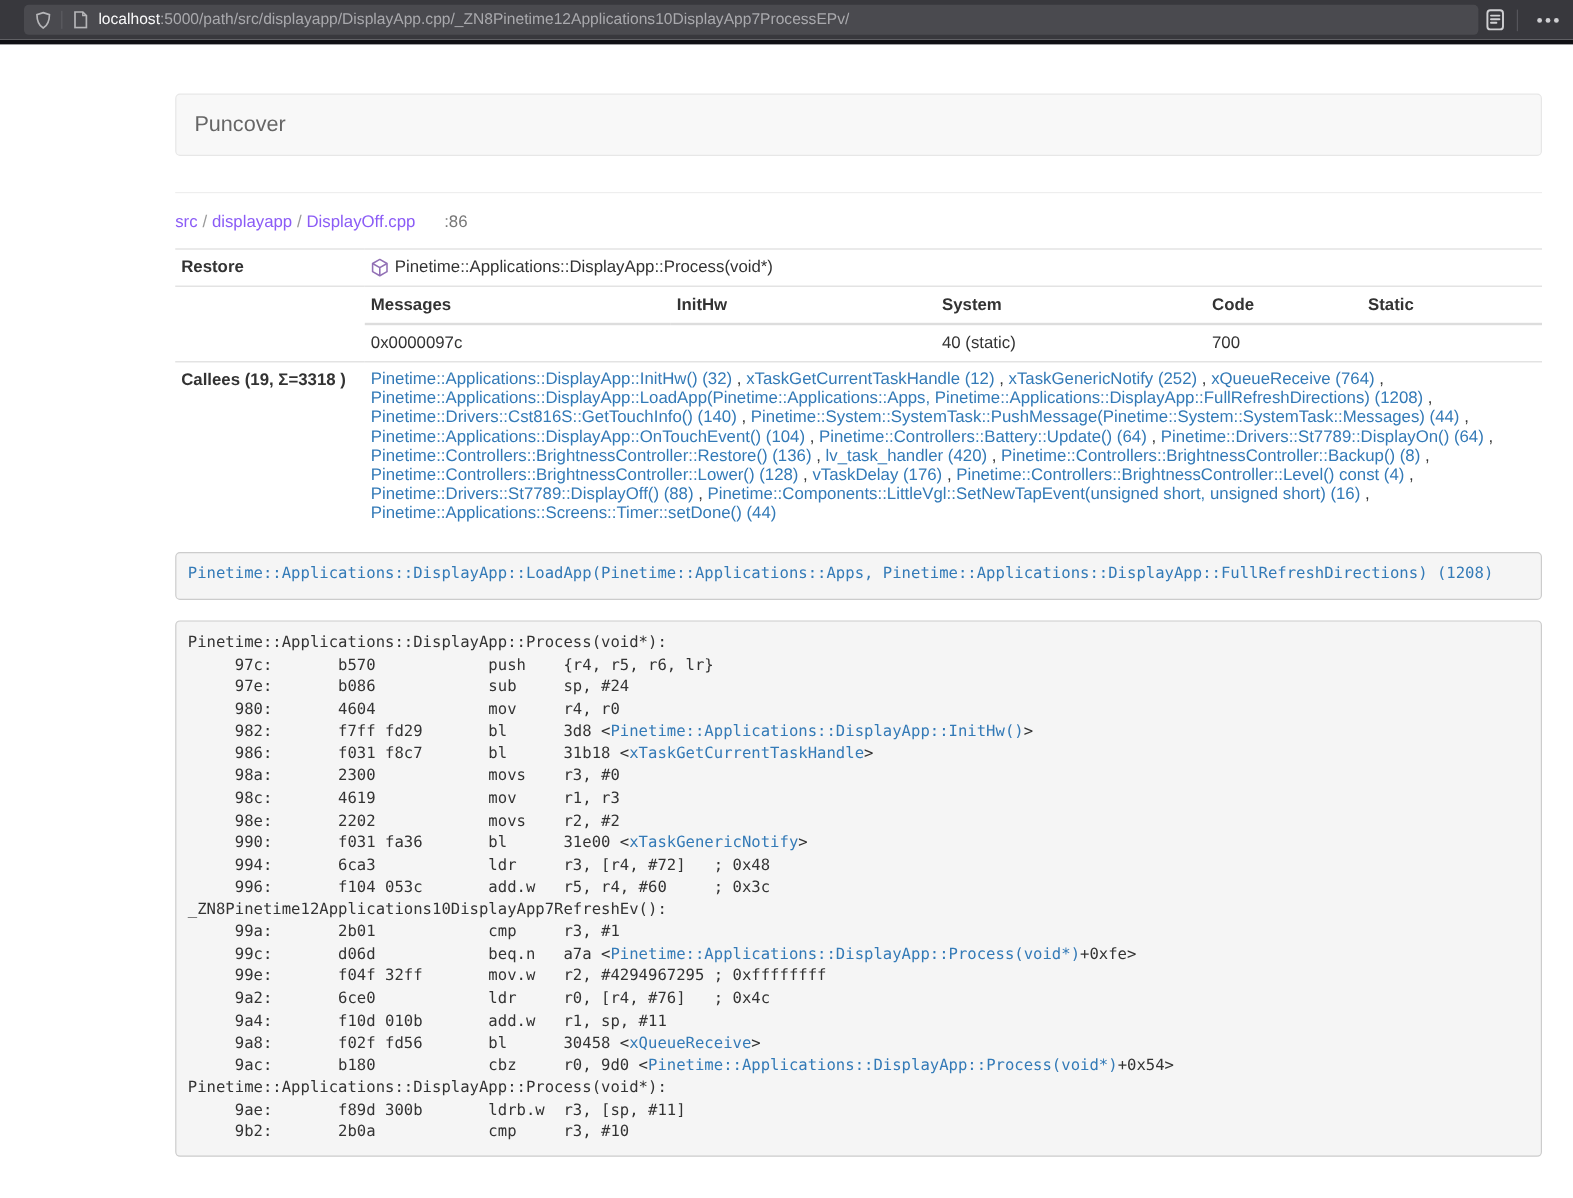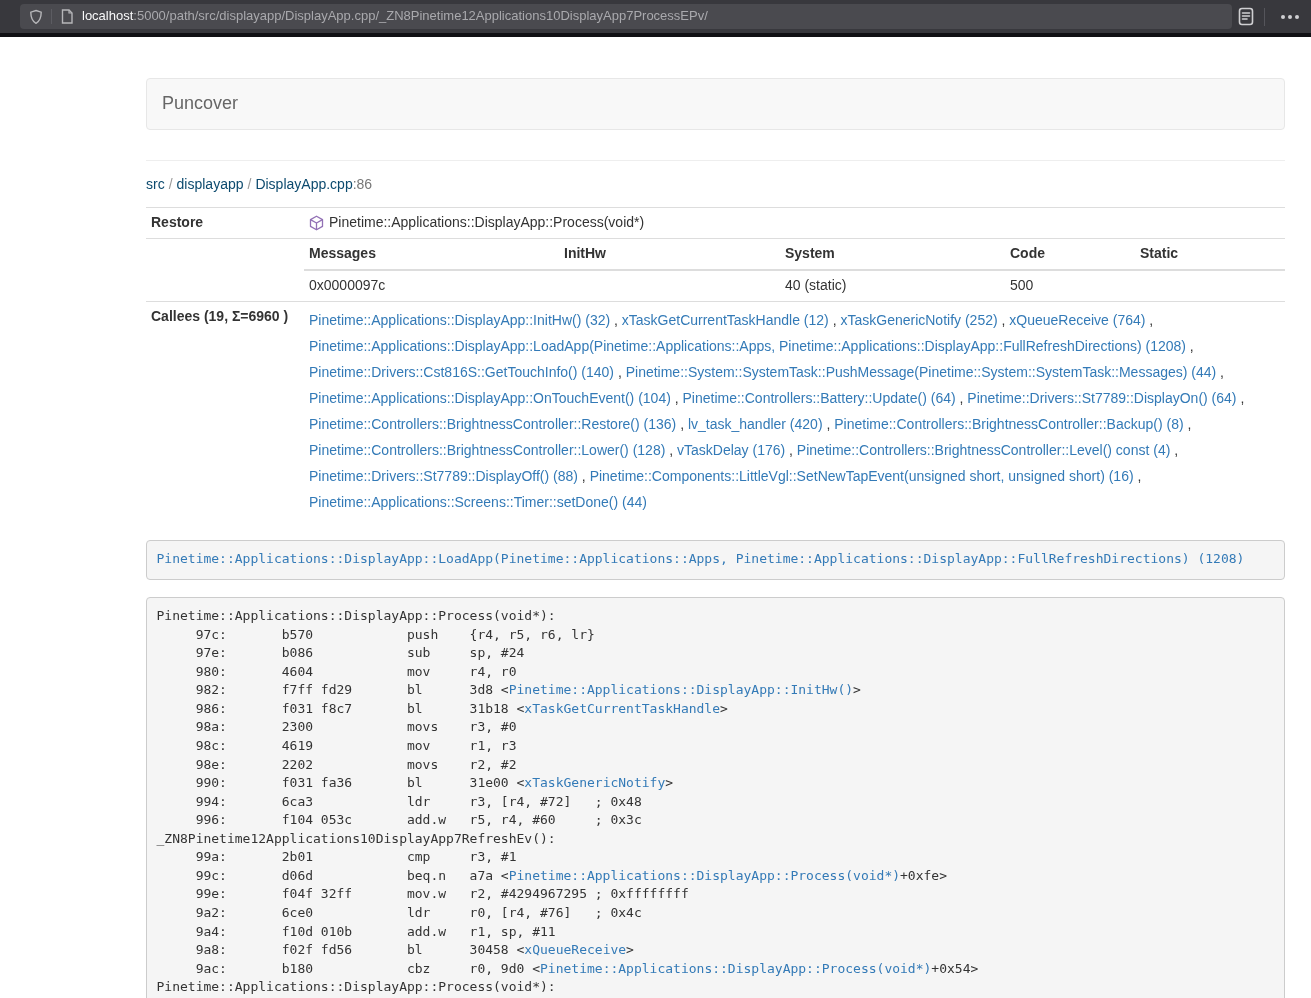--- a/index.html
+++ b/index.html
@@ -23,36 +23,36 @@
   
   .page { width: 1311px; }
   .content { width: 1139px; margin-left: 146px; }
 
   .navbar { margin-top: 41px; height: 52px; background: #f8f8f8; border: 1px solid #e7e7e7; border-radius: 4px; display: flex; align-items: center; }
   .brand { font-size: 18px; color: #666; padding: 0 15px; text-decoration: none; }
 
   hr.rule { border: none; border-top: 1px solid #eeeeee; margin-top: 30px; }
 
   .breadcrumb { margin-top: 14px; font-size: 14px; }
-  .breadcrumb a { color: #0c4a6e; text-decoration: none; }
+  .breadcrumb a { color: #8b5cf6; text-decoration: none; }
   .breadcrumb .bsep { color: #999; padding: 0 4px; }
-  .breadcrumb .line-no { color: #777; }
+  .breadcrumb .line-no { color: #777; padding-left: 24px; }
 
   table.fn-table { border-collapse: collapse; width: 1139px; margin-top: 12px; margin-bottom: 20px; font-size: 14px; }
   table.fn-table > tbody > tr > th,
   table.fn-table > tbody > tr > td { border-top: 1px solid #ddd; padding: 5px; text-align: left; vertical-align: top; font-weight: normal; }
   table.fn-table > tbody > tr > th { font-weight: bold; width: 158px; white-space: nowrap; }
   td.nested-cell { padding: 0 !important; }
   table.inner { border-collapse: collapse; width: 100%; font-size: 14px; }
   table.inner th { padding: 5px; text-align: left; border-bottom: 2px solid #ddd; font-weight: bold; }
   table.inner td { padding: 5px; border-top: 1px solid #ddd; }
 
   .fn-name-cell { display: flex; align-items: center; gap: 5px; }
   a, .callees a { color: #337ab7; text-decoration: none; }
-  .callees { line-height: 26px; }
+  .callees { line-height: 16px; }
 
   pre.codebox { background: #f5f5f5; border: 1px solid #ccc; border-radius: 4px; padding: 9.5px;
     font-family: "DejaVu Sans Mono", monospace; font-size: 13px; line-height: 1.42857; color: #333;
     white-space: pre; overflow: hidden; }
   pre.codebox a { color: #337ab7; text-decoration: none; }
   .highlight-pre { margin-bottom: 17px; }
   .asm-pre { margin-bottom: 0; }
 </style>
 </head>
 <body>
@@ -93,21 +93,21 @@
 <div class="page">
   <div class="content">
 
     <nav class="navbar">
       <a href="#" class="brand">Puncover</a>
     </nav>
 
     <hr class="rule">
 
     <div class="breadcrumb">
-      <a href="#">src</a><span class="bsep">/</span><a href="#">displayapp</a><span class="bsep">/</span><a href="#">DisplayApp.cpp</a><span class="line-no">:86</span>
+      <a href="#">src</a><span class="bsep">/</span><a href="#">displayapp</a><span class="bsep">/</span><a href="#">DisplayOff.cpp</a><span class="line-no">:86</span>
     </div>
 
     <table class="fn-table">
       <tbody>
         <tr>
           <th>Restore</th>
           <td>
             <span class="fn-name-cell">
               <span class="cicon">
                 <svg width="15" height="16" viewBox="0 0 15 16">
@@ -137,29 +137,29 @@
                   <th>System</th>
                   <th>Code</th>
                   <th>Static</th>
                 </tr>
               </thead>
               <tbody>
                 <tr>
                   <td>0x0000097c</td>
                   <td></td>
                   <td>40 (static)</td>
-                  <td>500</td>
+                  <td>700</td>
                   <td></td>
                 </tr>
               </tbody>
             </table>
           </td>
         </tr>
         <tr>
-          <th>Callees (19, Σ=6960 )</th>
+          <th>Callees (19, Σ=3318 )</th>
           <td class="callees"><a href="#">Pinetime::Applications::DisplayApp::InitHw() (32)</a> , <a href="#">xTaskGetCurrentTaskHandle (12)</a> , <a href="#">xTaskGenericNotify (252)</a> , <a href="#">xQueueReceive (764)</a> , <a href="#">Pinetime::Applications::DisplayApp::LoadApp(Pinetime::Applications::Apps, Pinetime::Applications::DisplayApp::FullRefreshDirections) (1208)</a> , <a href="#">Pinetime::Drivers::Cst816S::GetTouchInfo() (140)</a> , <a href="#">Pinetime::System::SystemTask::PushMessage(Pinetime::System::SystemTask::Messages) (44)</a> , <a href="#">Pinetime::Applications::DisplayApp::OnTouchEvent() (104)</a> , <a href="#">Pinetime::Controllers::Battery::Update() (64)</a> , <a href="#">Pinetime::Drivers::St7789::DisplayOn() (64)</a> , <a href="#">Pinetime::Controllers::BrightnessController::Restore() (136)</a> , <a href="#">lv_task_handler (420)</a> , <a href="#">Pinetime::Controllers::BrightnessController::Backup() (8)</a> , <a href="#">Pinetime::Controllers::BrightnessController::Lower() (128)</a> , <a href="#">vTaskDelay (176)</a> , <a href="#">Pinetime::Controllers::BrightnessController::Level() const (4)</a> , <a href="#">Pinetime::Drivers::St7789::DisplayOff() (88)</a> , <a href="#">Pinetime::Components::LittleVgl::SetNewTapEvent(unsigned short, unsigned short) (16)</a> , <a href="#">Pinetime::Applications::Screens::Timer::setDone() (44)</a></td>
         </tr>
       </tbody>
     </table>
 
     <pre class="codebox highlight-pre"><a href="#">Pinetime::Applications::DisplayApp::LoadApp(Pinetime::Applications::Apps, Pinetime::Applications::DisplayApp::FullRefreshDirections) (1208)</a></pre>
 
     <pre class="codebox asm-pre">Pinetime::Applications::DisplayApp::Process(void*):
      97c:       b570            push    {r4, r5, r6, lr}
      97e:       b086            sub     sp, #24

